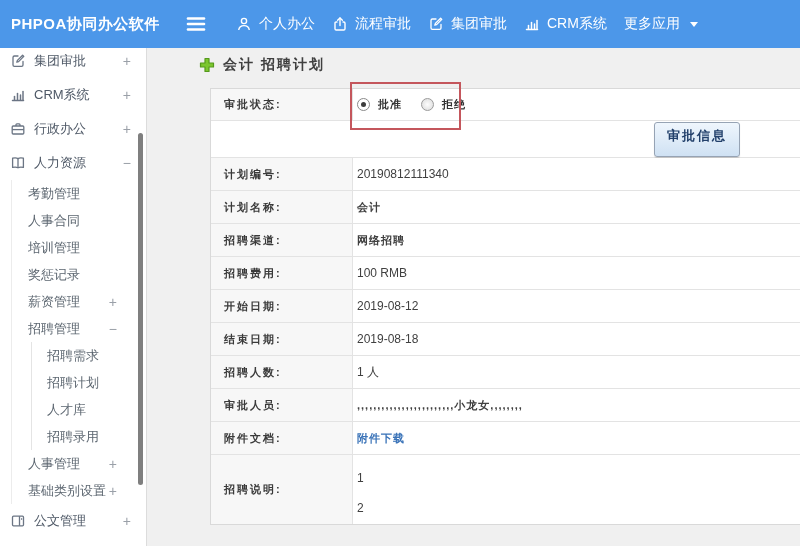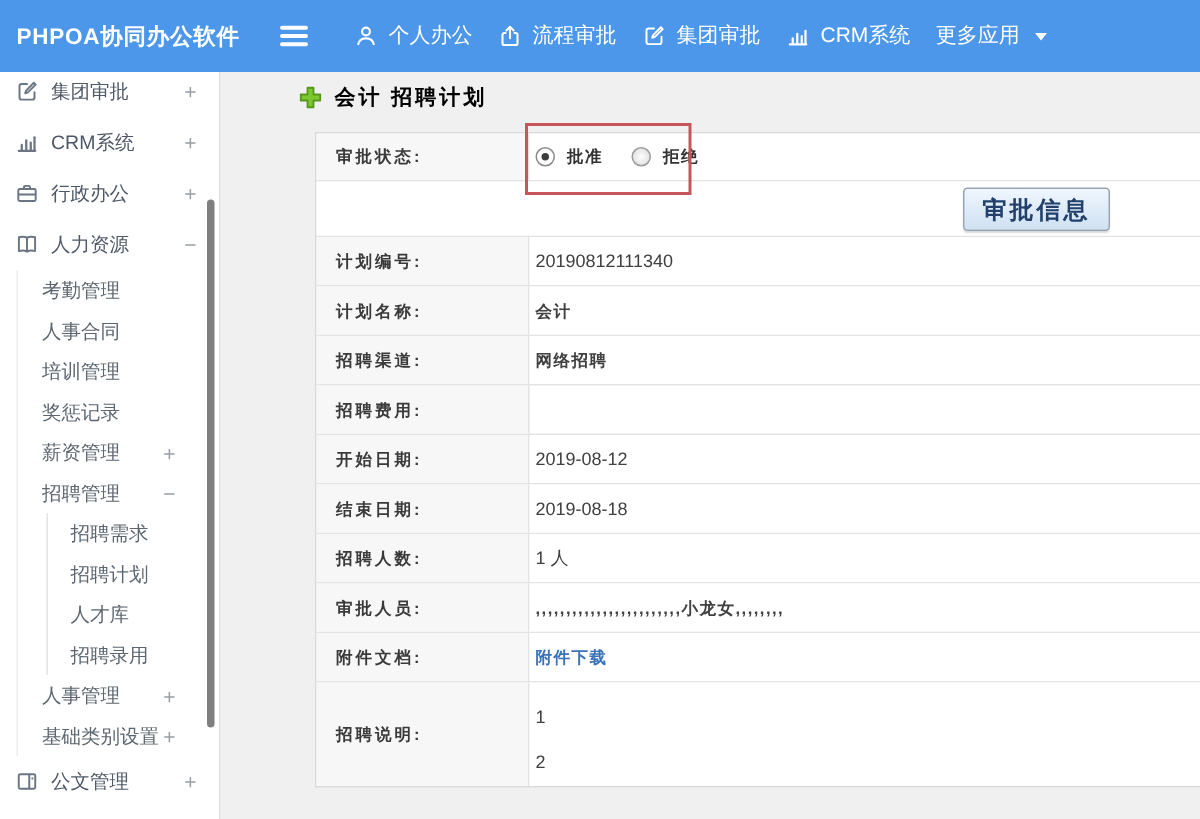--- a/index.html
+++ b/index.html
@@ -27,36 +27,36 @@
   .toggle { position:absolute; top:50%; transform:translateY(-50%); color:#9aa0a8; font-size:14px; line-height:1; }
   .d0 > .toggle { right:15px; }
   .d1 > .toggle { right:29px; }
   ul.children-1 { list-style:none; margin-left:11px; border-left:1px solid #ececec; }
   ul.children-2 { list-style:none; margin-left:19px; border-left:1px solid #e4e4e4; }
   .side-scrollbar { position:absolute; left:138px; top:93px; width:5px; height:352px; background:#7f7f7f; border-radius:3px; }
 
   
   .content { position:absolute; top:40px; left:147px; width:653px; height:506px; background:#f0f0f0; }
   .title-bar { display:flex; align-items:center; gap:8px; padding:16px 0 0 52px; }
-  .page-title { font-size:14px; font-weight:bold; color:#000000; letter-spacing:2px; }
+  .page-title { font-size:14px; font-weight:bold; color:#404040; letter-spacing:2px; }
 
   .form-table { position:absolute; left:63px; top:48px; right:0; border:1px solid #d9d9d9; border-right:none; background:#fff; }
   .frow { display:flex; border-bottom:1px solid #e3e3e3; }
   .frow:last-child { border-bottom:none; }
   .fcell-label { width:142px; min-width:142px; background:#f7f7f7; border-right:1px solid #e3e3e3; display:flex; align-items:center; padding-left:13px; font-size:11px; font-weight:bold; color:#3a3a3a; letter-spacing:2px; }
   .fcell-value { flex:1; background:#fff; display:flex; align-items:center; padding-left:4px; font-size:12px; color:#404040; }
   .fcell-value.bold { font-weight:bold; font-size:11px; letter-spacing:1px; }
   .row-std { min-height:33px; }
   .row-radio { min-height:32px; }
   .row-button { min-height:37px; }
   .row-multi { min-height:69px; }
   .row-multi .fcell-value { display:block; padding-top:8px; }
   .row-multi .fcell-value div { line-height:30px; }
   .btn-cell { flex:1; background:#fff; display:flex; align-items:center; justify-content:flex-end; padding-right:60px; }
-  .approve-btn { font-size:16px; font-weight:bold; color:#22406b; letter-spacing:2px; padding:4px 12px 2px; background:linear-gradient(#eff6fd,#cfe1f3); border:1px solid #96a3b4; border-radius:3px; box-shadow:0 1px 1px rgba(0,0,0,.15);margin-left:40px; }
+  .approve-btn { font-size:13px; font-weight:bold; color:#22406b; letter-spacing:2px; padding:4px 12px 11px; background:linear-gradient(#eff6fd,#cfe1f3); border:1px solid #96a3b4; border-radius:3px; box-shadow:0 1px 1px rgba(0,0,0,.15);margin-left:40px; }
   .link { color:#3a73b8; font-weight:bold; font-size:11px; letter-spacing:1px; text-decoration:none; }
 
   .radio-group { display:flex; align-items:center; gap:9px; }
   .radio-opt { display:flex; align-items:center; gap:8px; margin-right:10px; }
   .radio { width:13px; height:13px; border-radius:50%; border:1px solid #9b9b9b; background:radial-gradient(#fdfdfd,#d9d9d9); position:relative; display:inline-block; }
   .radio.sel { background:#fff; border-color:#8a8a8a; }
   .radio.sel::after { content:""; position:absolute; left:3px; top:3px; width:5px; height:5px; border-radius:50%; background:#3c3c3c; }
   .radio-label { font-size:11px; font-weight:bold; color:#333; letter-spacing:1px; }
 
   .annotation-box { position:absolute; left:139px; top:-7px; width:111px; height:48px; border:2px solid #c4565c; z-index:3; pointer-events:none; }
@@ -312,20 +312,21 @@
         <div class="frow row-std" data-interactable="false">
           <div class="fcell-label" data-interactable="false">计划名称:</div>
           <div class="fcell-value bold" data-interactable="false">会计</div>
         </div>
         <div class="frow row-std" data-interactable="false">
           <div class="fcell-label" data-interactable="false">招聘渠道:</div>
           <div class="fcell-value bold" data-interactable="false">网络招聘</div>
         </div>
         <div class="frow row-std" data-interactable="false">
           <div class="fcell-label" data-interactable="false">招聘费用:</div>
+          <div class="fcell-value" data-interactable="false">100 RMB</div>
         </div>
         <div class="frow row-std" data-interactable="false">
           <div class="fcell-label" data-interactable="false">开始日期:</div>
           <div class="fcell-value" data-interactable="false">2019-08-12</div>
         </div>
         <div class="frow row-std" data-interactable="false">
           <div class="fcell-label" data-interactable="false">结束日期:</div>
           <div class="fcell-value" data-interactable="false">2019-08-18</div>
         </div>
         <div class="frow row-std" data-interactable="false">

